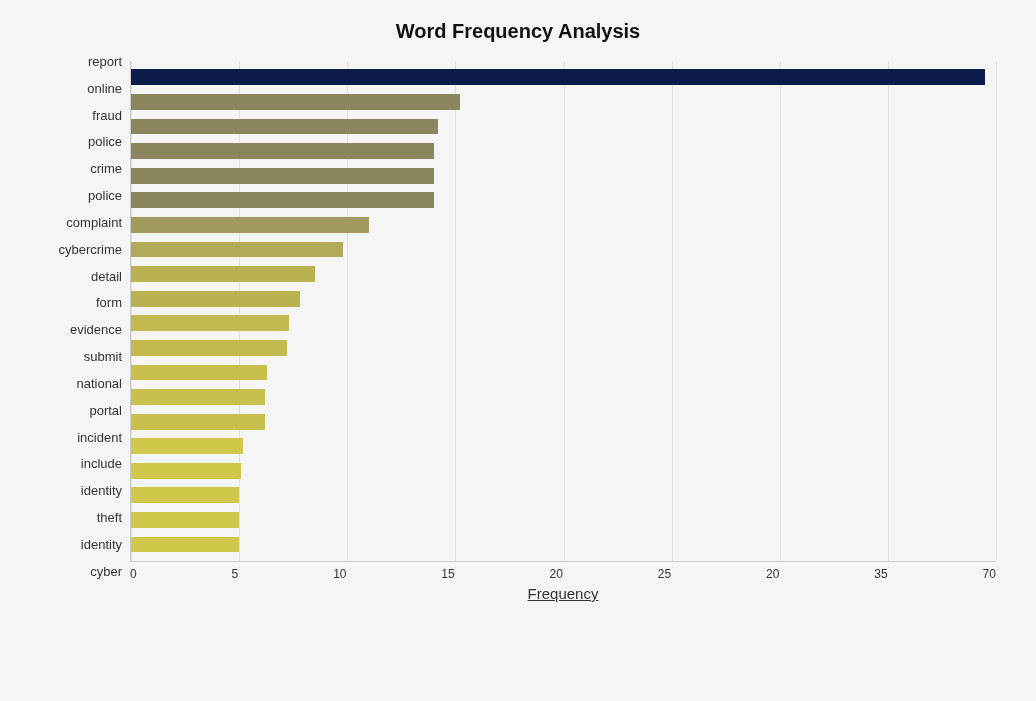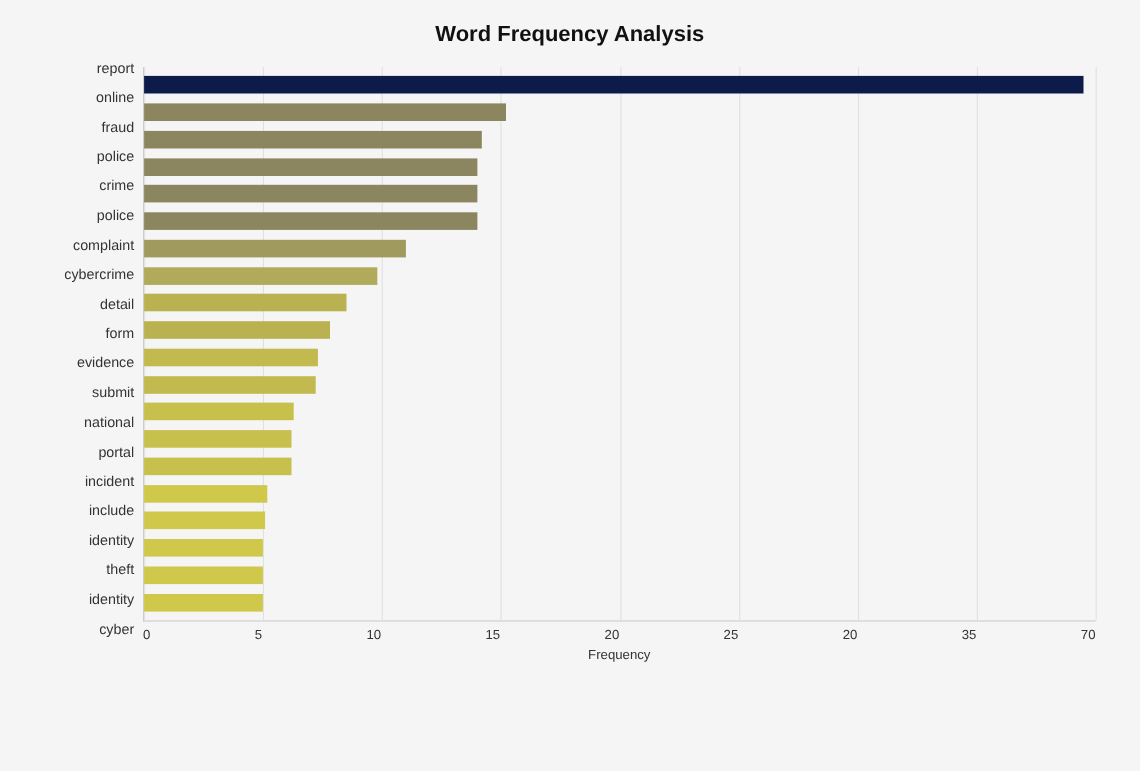--- a/index.html
+++ b/index.html
@@ -98,23 +98,24 @@
       padding-top: 5px;
       padding-left: 0;
     }
     .x-tick {
       font-size: 12px;
       color: #333;
       text-align: center;
     }
     .x-axis-label {
       text-align: center;
-      font-size: 12px;
+      font-size: 15px;
       color: #333;
       margin-top: 4px;
+      text-decoration: underline;
     }
   </style>
 </head>
 <body>
 
 <div class="chart-container">
   <div class="chart-title">Word Frequency Analysis</div>
   <div class="chart-area">
     <div class="y-labels" id="y-labels-container">
     <div class="y-label">report</div>

